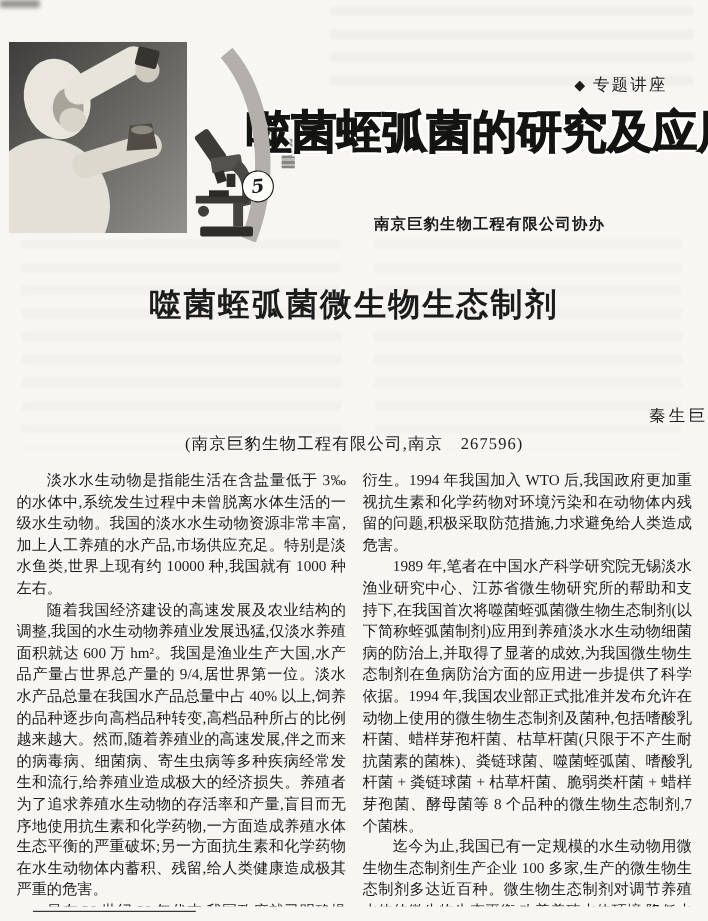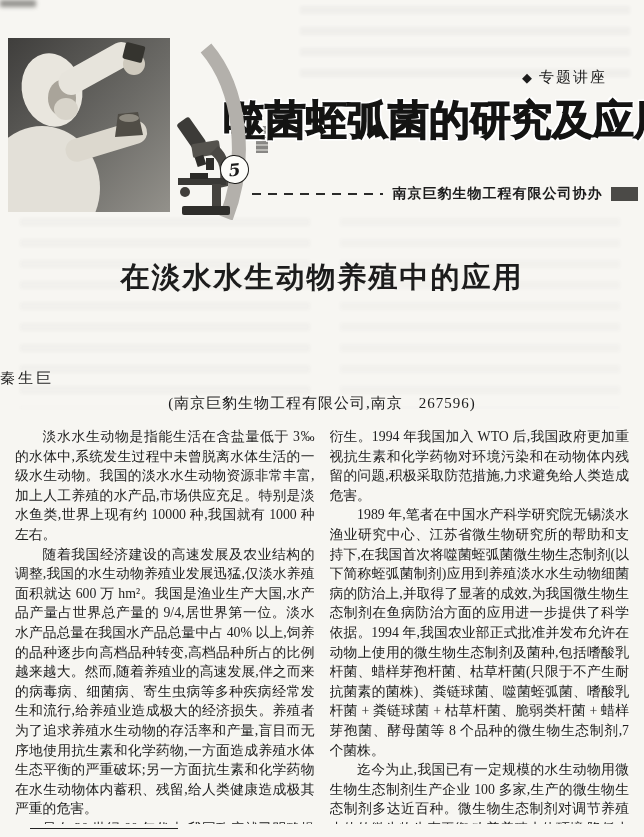--- a/index.html
+++ b/index.html
@@ -32,30 +32,30 @@
     font-weight:normal;font-size:15px;letter-spacing:2px;}
   .topic .diamond{font-size:13px;margin-right:5px;}
   
   .banner{position:absolute;left:224px;top:93px;width:416px;text-align:center;
     font-family:"DejaVu Sans","Liberation Sans",sans-serif;font-weight:900;
     font-size:41px;letter-spacing:0px;color:#141413;white-space:nowrap;
     -webkit-text-stroke:1.2px #141413;
     text-shadow:-2px -2px 0 #fff,2px -2px 0 #fff,-2px 2px 0 #fff,2px 2px 0 #fff,0 0 4px #fff;}
   
   .sponsor{position:absolute;top:186px;left:252px;right:6px;height:16px;
-    display:flex;align-items:center;gap:9px;z-index:4;}
+    display:flex;align-items:center;gap:9px;z-index:4;flex-direction:column;}
   .sponsor .dashes{width:158px;height:2px;
     background:repeating-linear-gradient(90deg,#2b2b2a 0 9px,transparent 9px 16px);}
   .sponsor .label{font-family:"Liberation Sans",sans-serif;font-weight:bold;
     font-size:14px;letter-spacing:1px;white-space:nowrap;}
   .sponsor .box{width:32px;height:14px;background:#4b4a47;}
   
   .a-title{position:absolute;top:258px;left:0;width:644px;text-align:center;
     font-weight:bold;font-size:29px;line-height:39px;letter-spacing:2px;}
-  .author{position:absolute;top:369px;left:0;width:644px;text-align:left;
+  .author{position:absolute;top:369px;left:0;width:644px;text-align:right;
     font-size:15px;letter-spacing:3px;}
   .affil{position:absolute;top:394px;left:0;width:644px;text-align:center;
     font-size:15px;letter-spacing:1px;}
   
   .columns{position:absolute;top:427px;left:15px;width:614px;display:flex;gap:15px;}
   .col{width:300px;max-height:397px;overflow:hidden;font-size:13.8px;line-height:19.6px;
     text-align:justify;text-justify:inter-ideograph;}
   .col p{margin:0;}
   .col p.indent{text-indent:2em;}
   
@@ -120,21 +120,21 @@
 
 <div class="banner">噬菌蛭弧菌的研究及应用</div>
 
 <div class="sponsor">
   <div class="dashes"></div>
   <div class="label">南京巨豹生物工程有限公司协办</div>
   <div class="box"></div>
 </div>
 
 <div class="a-title">
-  <div>在淡水水生动物养殖中的应用</div>
+  <div>噬菌蛭弧菌微生物生态制剂</div>
 </div>
 
 <div class="author">秦生巨</div>
 <div class="affil">(南京巨豹生物工程有限公司,南京　267596)</div>
 
 <div class="columns">
   <div class="col">
     <p class="indent">淡水水生动物是指能生活在含盐量低于 3‰的水体中,系统发生过程中未曾脱离水体生活的一级水生动物。我国的淡水水生动物资源非常丰富,加上人工养殖的水产品,市场供应充足。特别是淡水鱼类,世界上现有约 10000 种,我国就有 1000 种左右。</p>
     <p class="indent">随着我国经济建设的高速发展及农业结构的调整,我国的水生动物养殖业发展迅猛,仅淡水养殖面积就达 600 万 hm²。我国是渔业生产大国,水产品产量占世界总产量的 9/4,居世界第一位。淡水水产品总量在我国水产品总量中占 40% 以上,饲养的品种逐步向高档品种转变,高档品种所占的比例越来越大。然而,随着养殖业的高速发展,伴之而来的病毒病、细菌病、寄生虫病等多种疾病经常发生和流行,给养殖业造成极大的经济损失。养殖者为了追求养殖水生动物的存活率和产量,盲目而无序地使用抗生素和化学药物,一方面造成养殖水体生态平衡的严重破坏;另一方面抗生素和化学药物在水生动物体内蓄积、残留,给人类健康造成极其严重的危害。</p>
     <p class="indent">早在 20 世纪 80 年代末,我国政府就已明确提出,兽药要向高效、安全、低毒、无残留的方向发展。据此,医用有效、安全、低毒、无残留的微生物生态制剂悄然向兽药</p>

